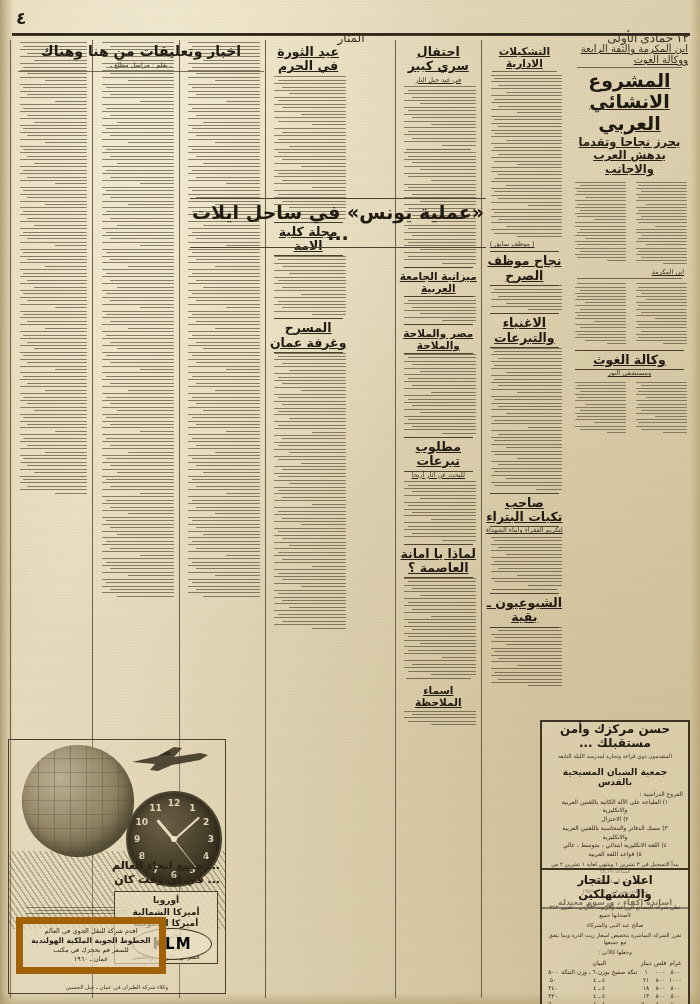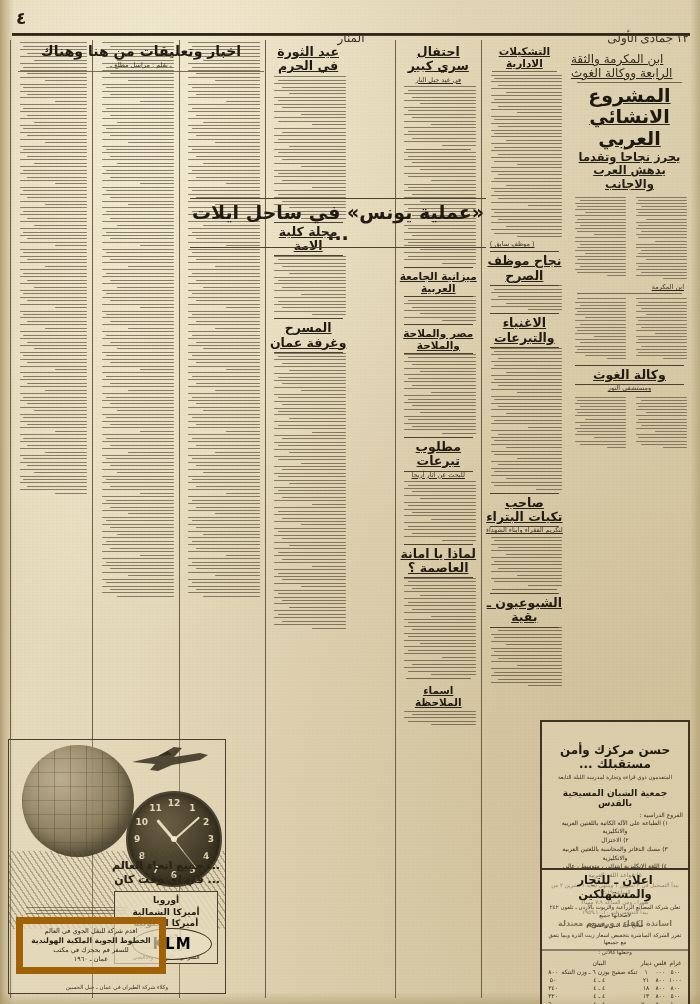--- a/index.html
+++ b/index.html
@@ -62,21 +62,21 @@
   .c1{width:134px;} 
   .c2{width:92px;}
   .c3{width:92px;margin-left:44px;}
   .c4{width:92px;}
   .c5{width:92px;}
   .c6{width:92px;}
   .c7{width:88px;} 
 
   
   .kicker{
-    font-size:12px;text-align:left;color:#362d1f;margin:12px 0 1px;
+    font-size:10px;text-align:right;color:#362d1f;margin:3px 0 1px;
     letter-spacing:.2px;
   }
   .rule-thin{height:1px;background:#5b4f39;margin:2px 6px;opacity:.8;}
 
   h1.lead{
     font-size:19px;line-height:1.12;text-align:center;margin:2px 0 0;
     font-weight:bold;color:#1e1910;letter-spacing:-.2px;
   }
   h2.lead-sub{
     font-size:11.5px;line-height:1.18;text-align:center;margin:2px 0 3px;
@@ -181,21 +181,21 @@
   }
   .klm-box .t1{font-size:6.5px;color:#2e2719;line-height:1.4;}
   .klm-box .t2{font-size:7.5px;font-weight:bold;color:#231d12;line-height:1.35;}
   .klm-foot{
     position:absolute;left:6px;right:6px;bottom:4px;text-align:center;font-size:5.5px;color:#3a3122;
   }
 
   
   .ad-ymca{
     position:absolute;right:2px;width:150px;
-    border:2px solid #3d3424;padding:21px 5px;background:rgba(230,219,189,.45);
+    border:2px solid #3d3424;padding:0 5px;background:rgba(230,219,189,.45);
     box-sizing:border-box;
   }
   .ad-ymca .a-title{font-size:12px;font-weight:bold;text-align:center;color:#1f1a11;line-height:1.2;}
   .ad-ymca .a-sub{font-size:5.5px;text-align:center;color:#3a3122;margin:2px 0;}
   .ad-ymca .a-org{font-size:9px;font-weight:bold;text-align:center;color:#231d12;margin:8px 0 3px;}
   .ad-ymca .a-lab{font-size:6px;text-align:right;color:#3a3122;margin:1px 0;}
   .ad-ymca ol{margin:1px 4px;padding:0;list-style:none;}
   .ad-ymca li{font-size:6px;text-align:center;color:#332b1d;line-height:1.45;}
   .ad-ymca .a-note{font-size:5.5px;text-align:center;color:#3a3122;line-height:1.4;margin:2px 0;}
   .ad-ymca .a-foot{font-size:8px;font-weight:bold;text-align:center;color:#231d12;margin-top:3px;}

